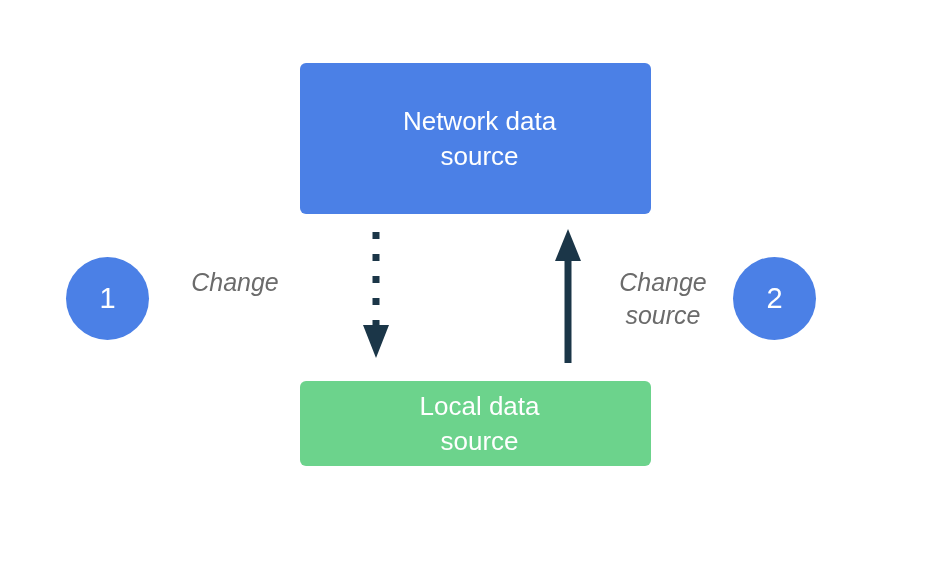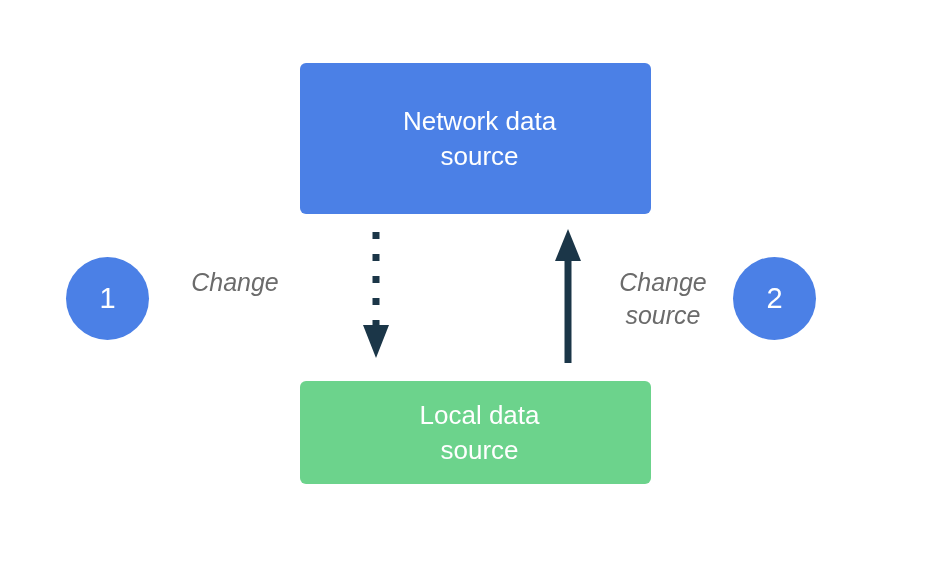--- a/index.html
+++ b/index.html
@@ -28,21 +28,21 @@
     padding-left: 8px;
   }
   .box span { display: block; }
   .network-box {
     left: 300px; top: 63px;
     width: 343px; height: 151px;
     background: #4b80e6;
   }
   .local-box {
     left: 300px; top: 381px;
-    width: 343px; height: 103px;
+    width: 343px; height: 85px;
     background: #6cd38c;
   }
   .badge {
     position: absolute;
     width: 83px; height: 83px;
     border-radius: 50%;
     background: #4b80e6;
     color: #ffffff;
     display: flex;
     align-items: center;

